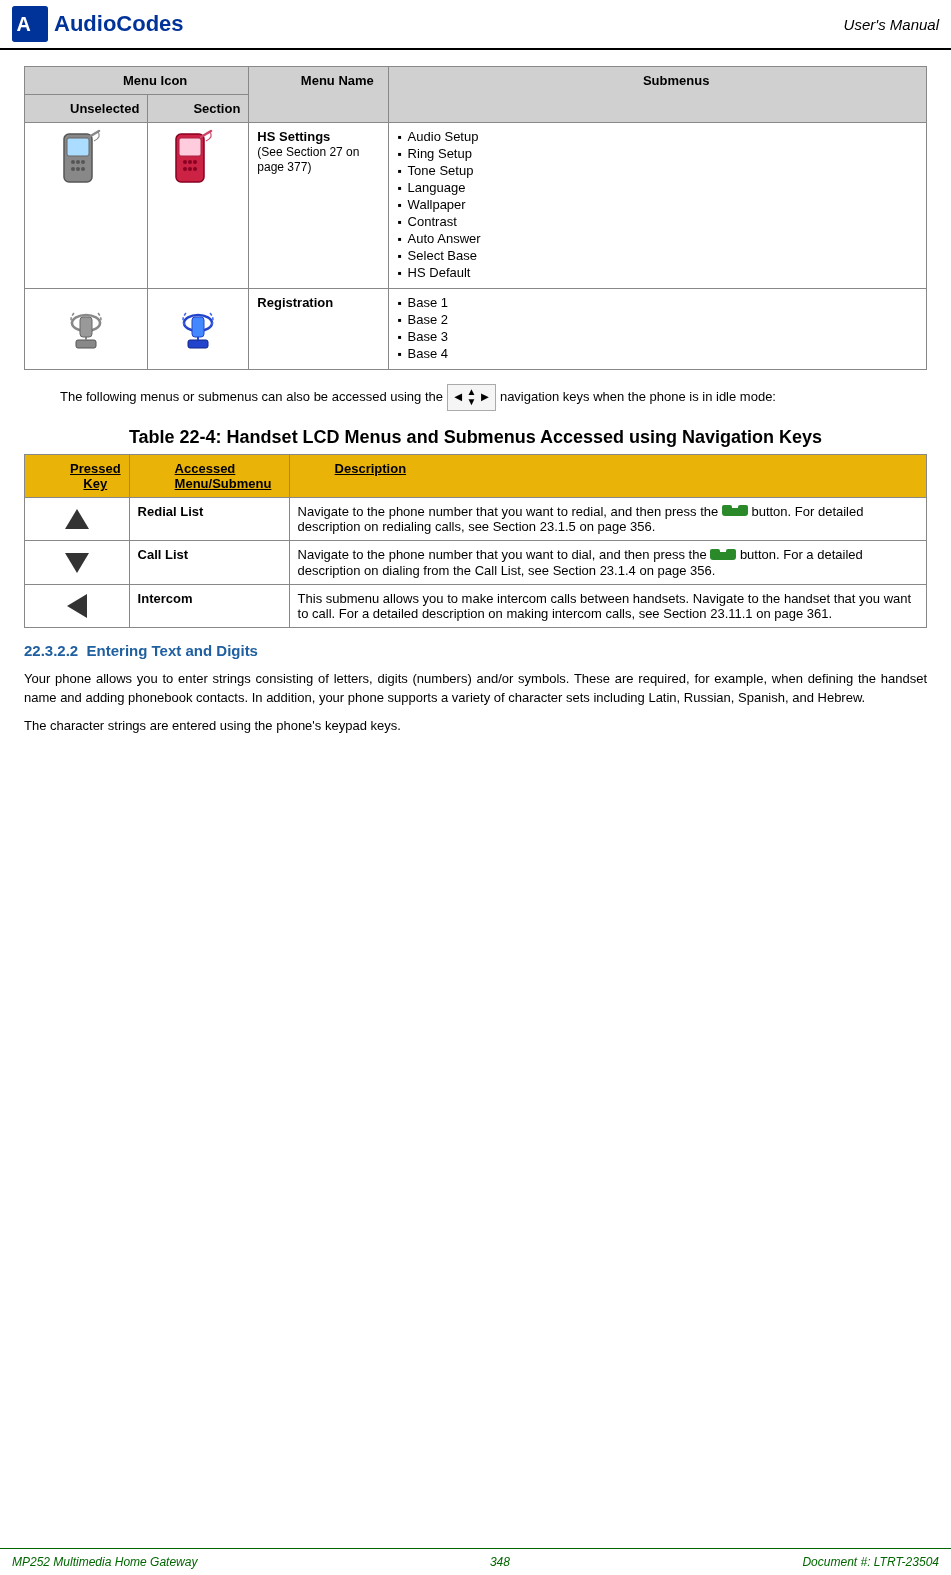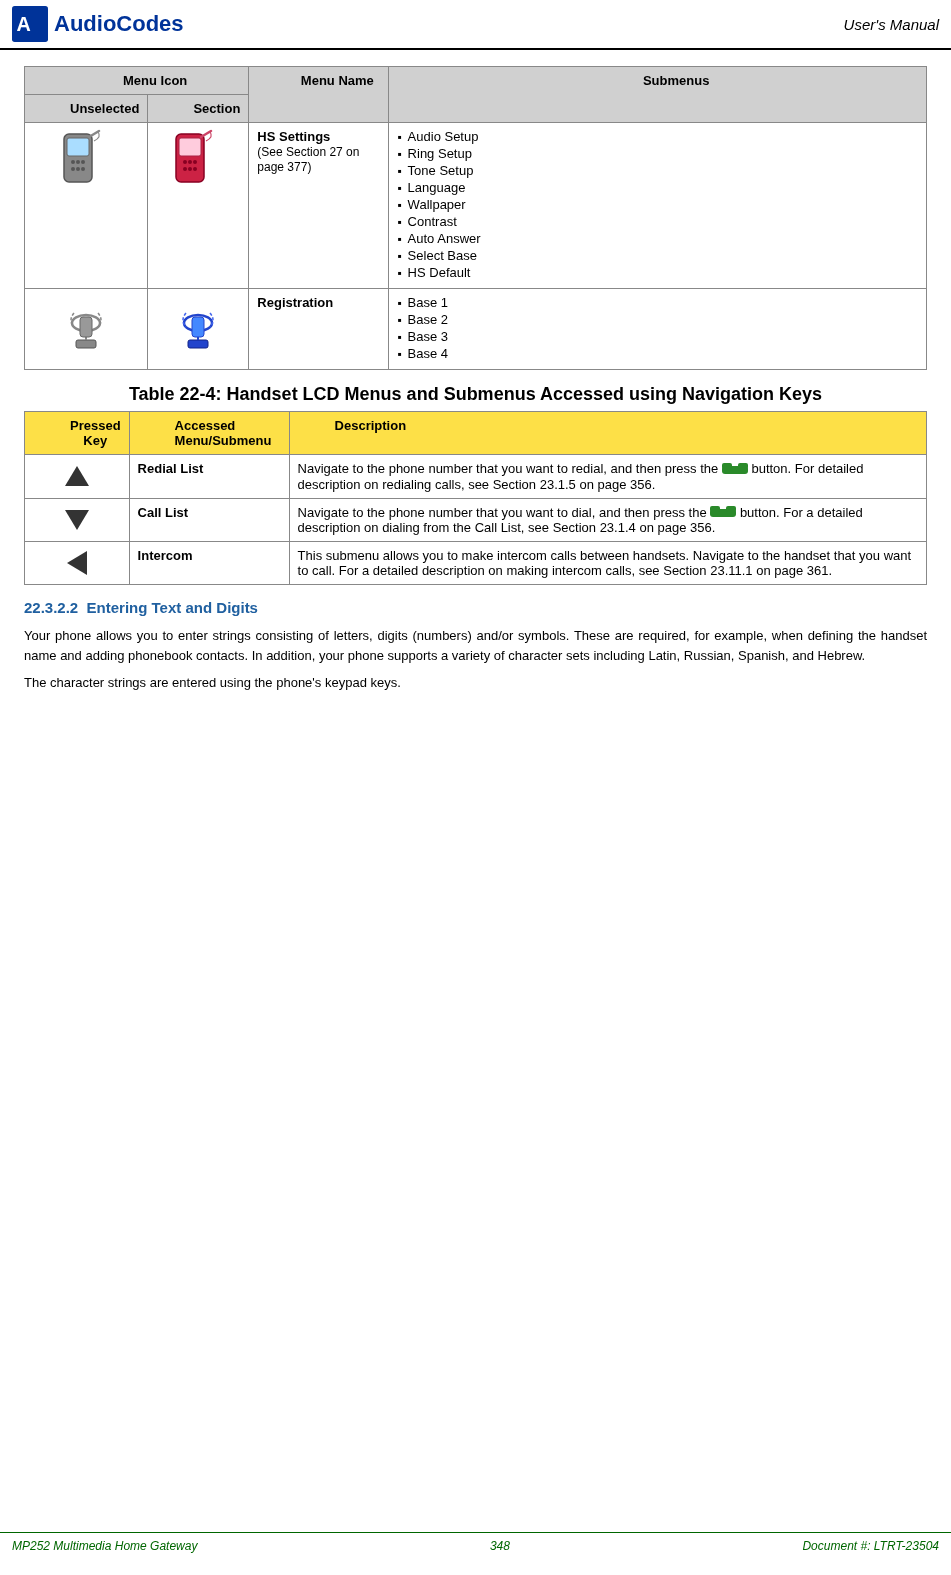--- a/index.html
+++ b/index.html
@@ -89,23 +89,24 @@
       width: 140px;
       font-weight: bold;
     }
     .menu-name-sub {
       font-weight: normal;
       font-size: 12px;
     }
 
     
     .second-table th {
-      background: #fde047;
+      background: #eab308;
       text-align: left;
       font-weight: bold;
+      text-decoration: underline;
     }
     .second-table td.pressed-key-cell {
       text-align: center;
       font-size: 16px;
       width: 90px;
     }
     .second-table td.menu-name-col {
       width: 160px;
       font-weight: bold;
     }
@@ -178,21 +179,21 @@
     }
 
     
     .footer {
       border-top: 1px solid #006600;
       display: flex;
       align-items: center;
       justify-content: space-between;
       padding: 6px 12px;
       position: fixed;
-      bottom: 16px;
+      bottom: 0;
       width: 951px;
       background: #fff;
     }
     .footer-left, .footer-right {
       color: #006600;
       font-size: 12px;
       font-style: italic;
     }
     .footer-center {
       color: #006600;
@@ -360,20 +361,30 @@
               </li>
             <li>
                 <span>Base 4</span>
               </li>
           </ul>
         </td>
       </tr>
     </tbody>
   </table>
 
+  <div class="nav-text-row">
+    <span>The following menus or submenus can also be accessed using the</span>
+    
+    <span class="nav-arrows-container">
+      <span style="font-size:13px;">◄</span>
+      <span style="font-size:10px; display:flex; flex-direction:column; line-height:1;">▲<br>▼</span>
+      <span style="font-size:13px;">►</span>
+    </span>
+    <span>navigation keys when the phone is in idle mode:</span>
+  </div>
 
   <div class="table-caption">Table 22-4: Handset LCD Menus and Submenus Accessed using Navigation Keys</div>
 
   <table class="second-table">
     <thead>
       <tr>
         <th style="text-align:center; width:90px;">Pressed Key</th>
         <th style="width:160px;">Accessed Menu/Submenu</th>
         <th>Description</th>
       </tr>

